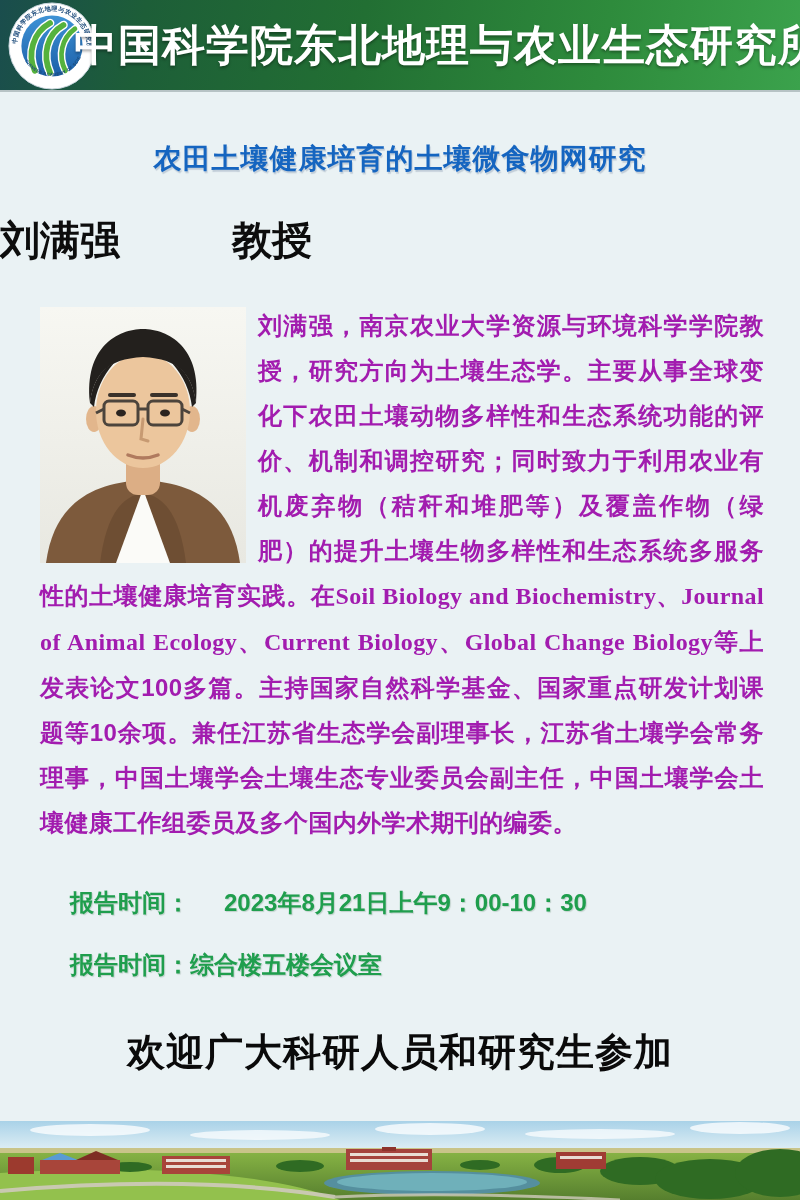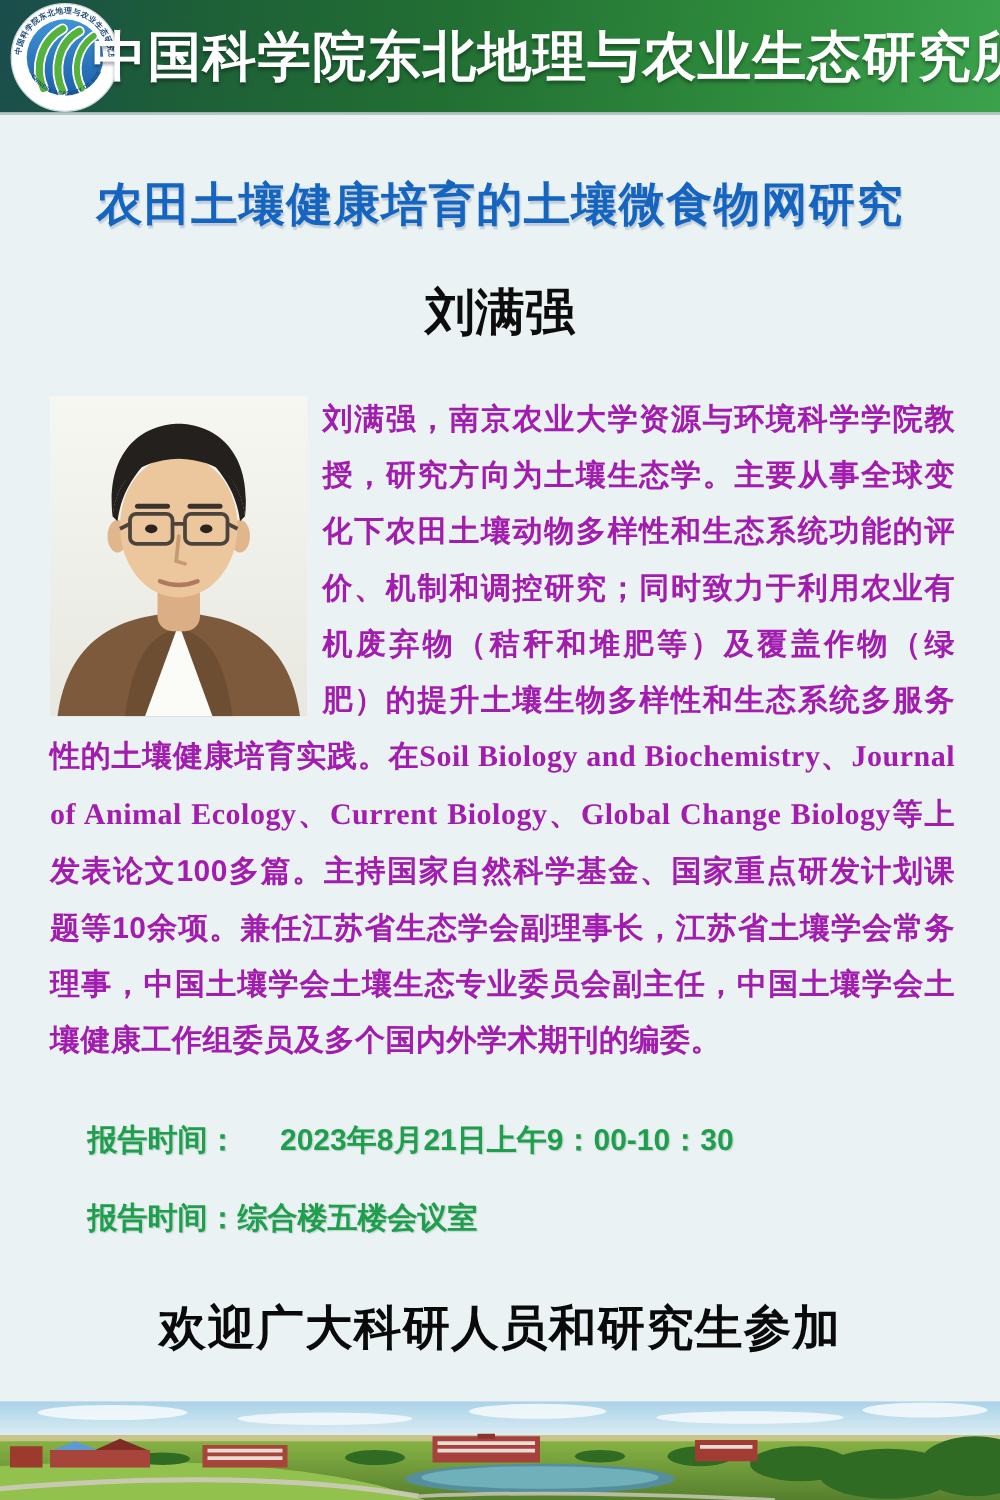--- a/index.html
+++ b/index.html
@@ -22,26 +22,26 @@
     position:absolute; left:118px; top:0; height:92px; width:660px;
     display:flex; align-items:center; justify-content:center;
     color:#ffffff; font-size:43px; font-weight:700; letter-spacing:1px;
     text-shadow:0 2px 3px rgba(0,0,0,.35);
     white-space:nowrap;
   }
 
   
   .seminar-title{
     margin-top:52px; text-align:center;
-    font-size:37px; font-weight:800; line-height:1.1;
+    font-size:28px; font-weight:800; line-height:1.1;
     color:#1565c0; letter-spacing:1px;
     text-shadow:1px 2px 1px rgba(10,40,90,.18);
   }
   .speaker-row{
-    margin-top:40px; display:flex; justify-content:center; gap:112px;
+    margin-top:40px; display:flex; justify-content:flex-start; gap:112px;
     font-size:40px; font-weight:800; color:#0d0d0d; line-height:1.25;
   }
 
   
   .bio{ margin:38px 36px 0 40px; }
   .photo{
     float:left; width:206px; height:256px; margin:4px 12px 10px 0;
     background:#f3f3ef; display:block;
   }
   .bio-text{
@@ -102,20 +102,21 @@
         <textPath href="#arcBottom" startOffset="4">CHINESE ACADEMY OF SCIENCES</textPath>
       </text>
     </svg>
     <div class="banner-title">中国科学院东北地理与农业生态研究所</div>
   </header>
 
   <h1 class="seminar-title">农田土壤健康培育的土壤微食物网研究</h1>
 
   <div class="speaker-row">
     <span>刘满强</span>
+    <span>教授</span>
   </div>
 
   <section class="bio">
     <svg class="photo" viewBox="0 0 206 256" aria-hidden="true">
       <defs>
         <linearGradient id="phBg" x1="0" y1="0" x2="0" y2="1">
           <stop offset="0" stop-color="#f7f7f2"></stop>
             <stop offset="1" stop-color="#e8e8e1"></stop>
         </linearGradient>
       </defs>

